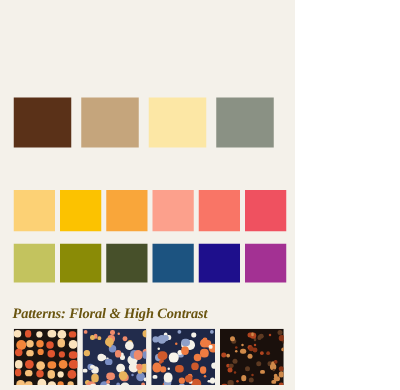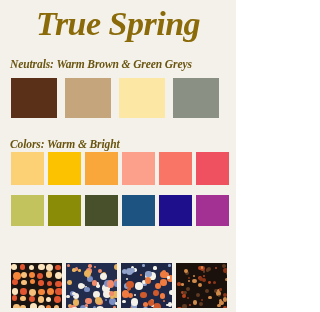--- a/index.html
+++ b/index.html
@@ -120,48 +120,46 @@
     font-weight: bold;
     letter-spacing: 1.4px;
     white-space: nowrap;
   }
 </style>
 </head>
 <body>
 
 <div id="collage">
 
-  <div class="title">True Spring</div>
-
-  <div class="section-label" id="label-neutrals">Neutrals: Warm Brown &amp; Green Greys</div>
+
   <div class="swatch-row" id="row-neutrals">
       <div class="swatch" style="background: rgb(90, 49, 24);"></div>
       <div class="swatch" style="background: rgb(197, 165, 124);"></div>
       <div class="swatch" style="background: rgb(252, 231, 165);"></div>
       <div class="swatch" style="background: rgb(138, 145, 132);"></div>
     </div>
 
-  <div class="section-label" id="label-colors">Colors: Warm &amp; Bright</div>
   <div class="swatch-row" id="row-colors-1">
       <div class="swatch" style="background: rgb(252, 209, 117);"></div>
       <div class="swatch" style="background: rgb(252, 194, 0);"></div>
       <div class="swatch" style="background: rgb(249, 166, 58);"></div>
       <div class="swatch" style="background: rgb(252, 160, 140);"></div>
       <div class="swatch" style="background: rgb(249, 117, 102);"></div>
       <div class="swatch" style="background: rgb(239, 81, 96);"></div>
     </div>
   <div class="swatch-row" id="row-colors-2">
       <div class="swatch" style="background: rgb(195, 195, 94);"></div>
       <div class="swatch" style="background: rgb(138, 139, 6);"></div>
       <div class="swatch" style="background: rgb(71, 80, 42);"></div>
       <div class="swatch" style="background: rgb(28, 83, 128);"></div>
       <div class="swatch" style="background: rgb(30, 15, 140);"></div>
       <div class="swatch" style="background: rgb(163, 49, 147);"></div>
     </div>
 
+  <div class="section-label" id="label-patterns">Patterns: Floral &amp; High Contrast</div>
   <div class="swatch-row" id="row-patterns">
       <div class="pattern">
         <div class="bg" style="background: rgb(27, 20, 16);"></div>
         <div class="dot" style="width: 5.45635px; height: 5.45635px; left: 0.385309px; top: 1.37784px; background: rgb(251, 227, 189);"></div>
         <div class="dot" style="width: 5.57874px; height: 5.57874px; left: 8.74547px; top: 1.418px; background: rgb(224, 85, 47);"></div>
         <div class="dot" style="width: 5.27465px; height: 5.27465px; left: 18.0261px; top: 1.99239px; background: rgb(251, 227, 189);"></div>
         <div class="dot" style="width: 6.43888px; height: 6.43888px; left: 27.3612px; top: 0.792005px; background: rgb(251, 227, 189);"></div>
         <div class="dot" style="width: 7.25604px; height: 7.25604px; left: 35.1942px; top: 0.977155px; background: rgb(251, 227, 189);"></div>
         <div class="dot" style="width: 5.45625px; height: 5.45625px; left: 44.1126px; top: 1.5009px; background: rgb(224, 85, 47);"></div>
         <div class="dot" style="width: 7.88991px; height: 7.88991px; left: 1.69567px; top: 8.70734px; background: rgb(243, 134, 58);"></div>

